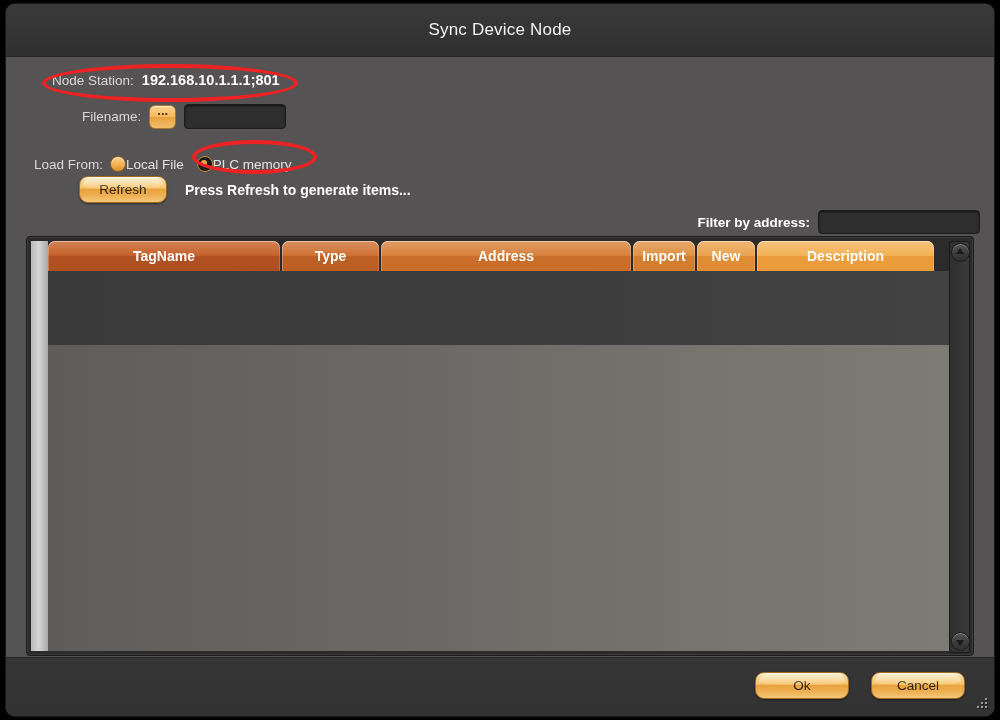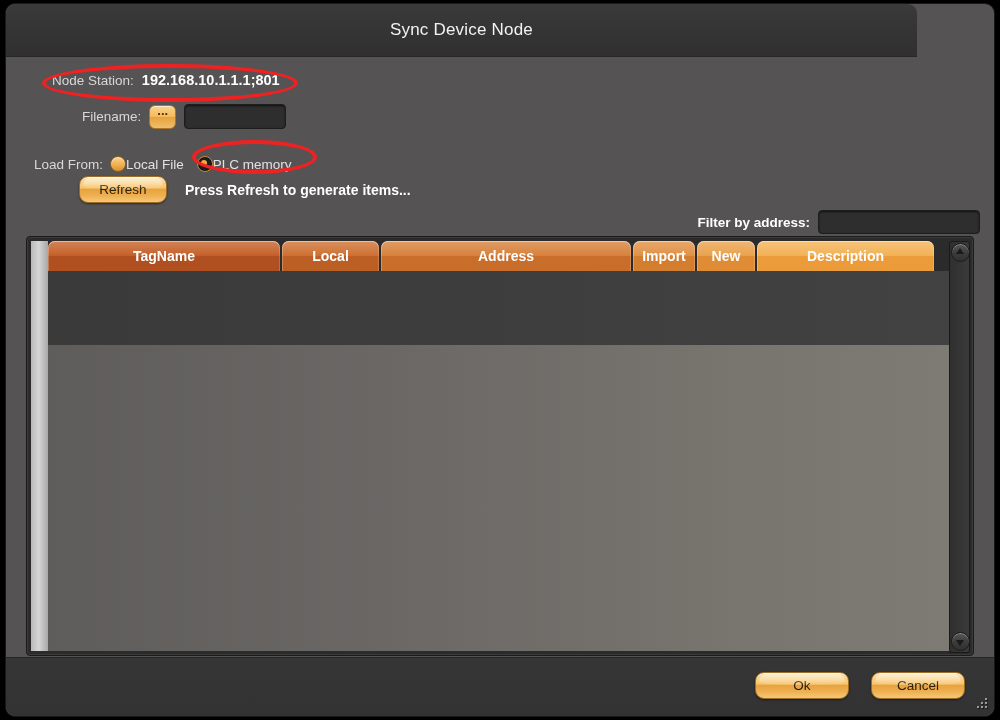--- a/index.html
+++ b/index.html
@@ -24,21 +24,21 @@
     background: #555353;
     border-radius: 9px;
     box-shadow: 0 0 0 1px #191919;
     overflow: hidden;
   }
 
   
   #titlebar {
     position: absolute;
     left: 0; top: 0;
-    width: 911px;
+    width: 988px;
     height: 52px;
     background: linear-gradient(180deg, #3a3a3a 0%, #343434 55%, #303030 100%);
     border-radius: 9px 9px 0 0;
     border-bottom: 1px solid #272727;
   }
   #title-text {
     position: absolute;
     left: 0; right: 0;
     top: 16px;
     text-align: center;
@@ -357,21 +357,21 @@
     <div id="row-gutter"></div>
 
     <div id="grid-body-top"></div>
     <div id="grid-body-bottom"></div>
 
     <div id="header-row">
         <div class="hcell" style="width: 232px; background: linear-gradient(rgb(197, 96, 41) 0%, rgb(197, 96, 41) 48%, rgb(176, 80, 32) 52%, rgb(176, 80, 32) 100%);">
           <span>TagName</span>
         </div>
         <div class="hcell" style="width: 97px; background: linear-gradient(rgb(206, 112, 50) 0%, rgb(206, 112, 50) 48%, rgb(188, 95, 37) 52%, rgb(188, 95, 37) 100%);">
-          <span>Local</span>
+          <span>Type</span>
         </div>
         <div class="hcell" style="width: 250px; background: linear-gradient(rgb(215, 129, 59) 0%, rgb(215, 129, 59) 48%, rgb(200, 110, 42) 52%, rgb(200, 110, 42) 100%);">
           <span>Address</span>
         </div>
         <div class="hcell" style="width: 62px; background: linear-gradient(rgb(225, 145, 68) 0%, rgb(225, 145, 68) 48%, rgb(211, 125, 47) 52%, rgb(211, 125, 47) 100%);">
           <span>Import</span>
         </div>
         <div class="hcell" style="width: 58px; background: linear-gradient(rgb(234, 162, 77) 0%, rgb(234, 162, 77) 48%, rgb(223, 140, 52) 52%, rgb(223, 140, 52) 100%);">
           <span>New</span>
         </div>

